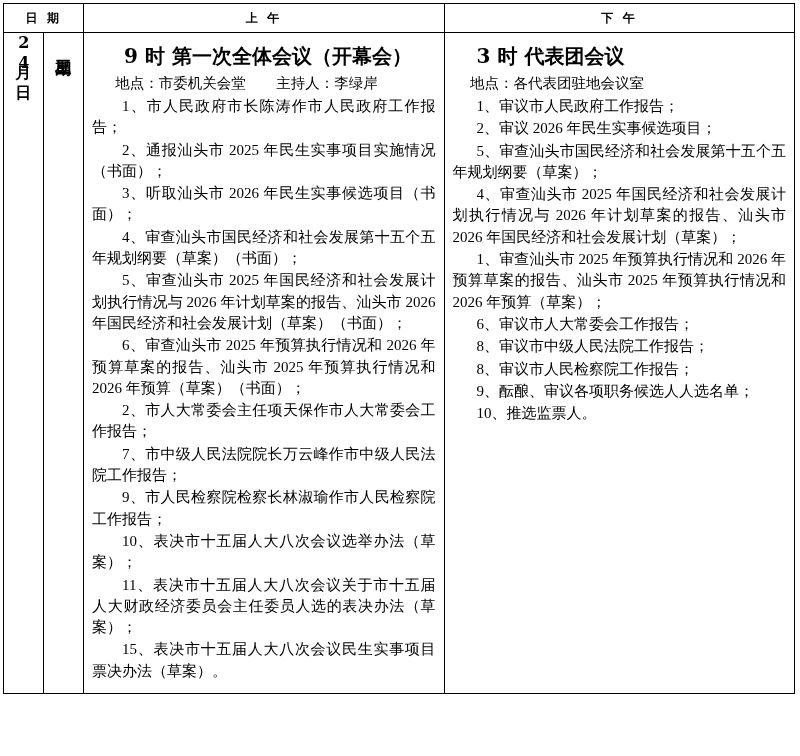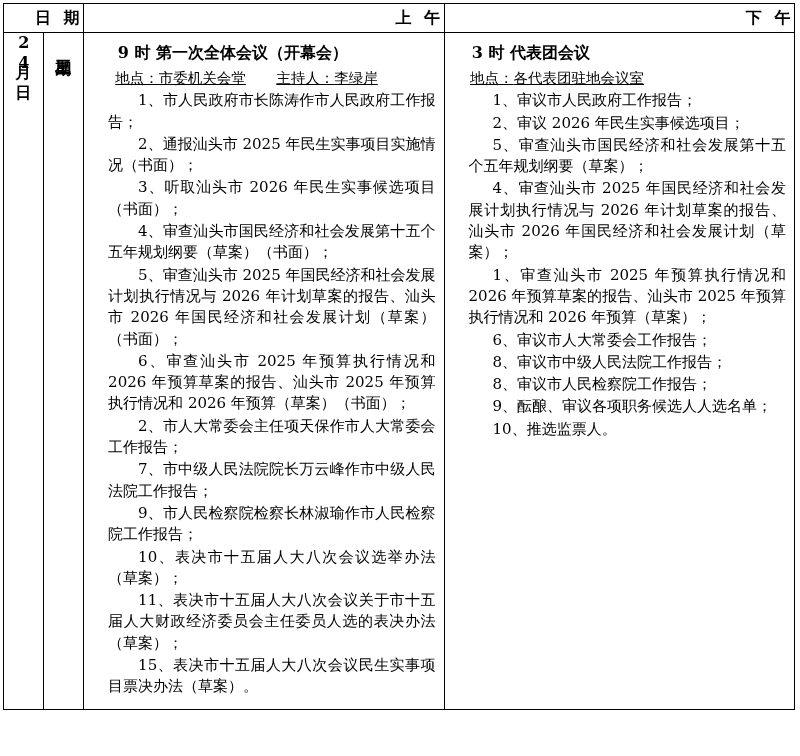--- a/index.html
+++ b/index.html
@@ -24,23 +24,23 @@
     table-layout: fixed;
     width: 792px;
     margin: 3px 0 0 3px;
   }
   table.schedule td, table.schedule th {
     border: 1px solid #000000;
     vertical-align: top;
     padding: 0;
   }
   .hdr {
-    text-align: right;
+    text-align: center;
     font-weight: bold;
-    font-size: 16px;
+    font-size: 12px;
     height: 28px;
     line-height: 28px;
     letter-spacing: 0.22em;
     vertical-align: middle;
   }
   .col-date { width: 40px; }
   .col-week { width: 40px; }
   .col-am   { width: 360px; }
   .col-pm   { width: 350px; }
 
@@ -58,41 +58,41 @@
     letter-spacing: 0.04em;
     margin: 0 auto;
   }
   .sess {
     padding: 9px 8px 10px 8px;
     font-size: 15px;
     line-height: 1.42;
   }
   .sess .title {
     font-weight: bold;
-    font-size: 16px;
+    font-size: 20px;
     margin: 0 0 3px 0;
     text-indent: 1.6em;
   }
   .sess .subtitle {
     font-size: 14.5px;
     margin: 0 0 2px 0;
     text-indent: 1.6em;
-    text-decoration: underline;
   }
   .sess .subtitle .gap { display: inline-block; width: 2.1em; }
   .sess ol.items {
     list-style: none;
     margin: 0;
     padding: 0;
   }
   .sess ol.items li {
-    margin: 0 0 1px 16px;
+    margin: 0 0 1px 0;
     text-indent: 2em;
     text-align: justify;
     text-justify: inter-ideograph;
+    font-family: Liberation Serif, serif;
   }
   .pm .sess .title { text-indent: 1.2em; }
   .pm .sess .subtitle { text-indent: 1.2em; }
   .pm .sess ol.items li { text-indent: 1.6em; }
 </style>
 </head>
 <body>
 
 <div class="page">
   <table class="schedule">

